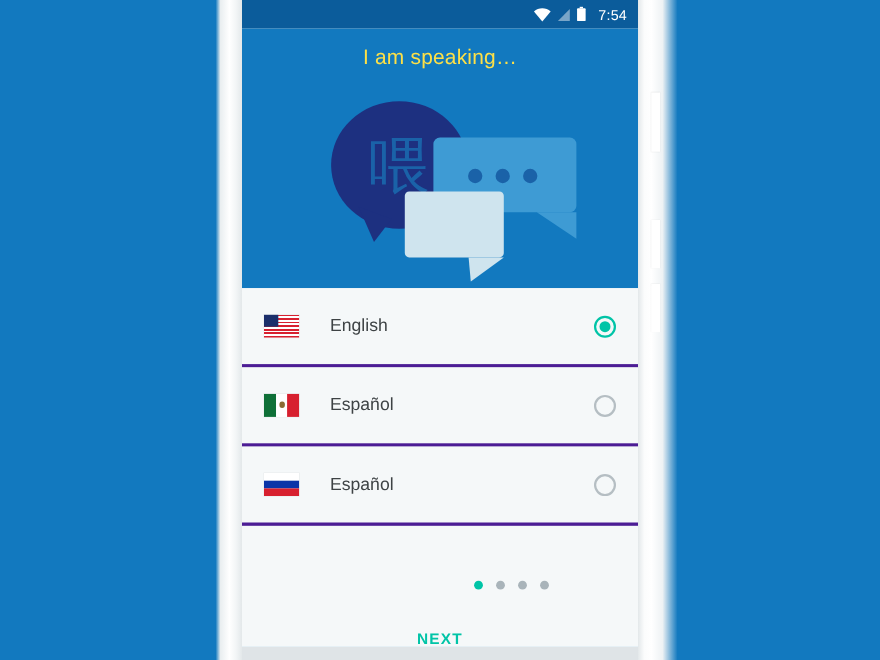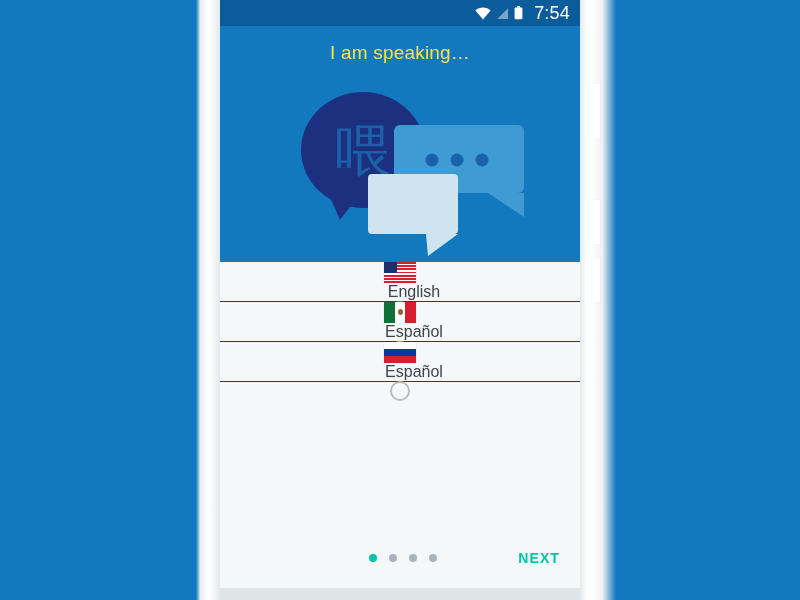--- a/index.html
+++ b/index.html
@@ -82,21 +82,21 @@
     padding: 0 10px 0 0;
     box-sizing: border-box;
   }
   .status-icons {
     display: flex;
     align-items: center;
     gap: 5px;
   }
   .status-time {
     color: #ffffff;
-    font-size: 18px;
+    font-size: 13px;
     letter-spacing: 0.2px;
     margin-left: 6px;
     line-height: 1;
   }
 
   
   #hero {
     position: relative;
     height: 236px;
     background: #1279bf;
@@ -117,28 +117,27 @@
     left: 0; top: 58px;
     width: 360px; height: 178px;
   }
 
   
   #language-list {
     background: #f5f8f9;
   }
   .lang-row {
     position: relative;
-    height: 40px;
+    height: 72px;
     display: flex;
     align-items: center;
     padding: 0 20px 0 20px;
     box-sizing: border-box;
-    border-bottom: 1px solid #4c1d95;
+    border-bottom: 3px solid #4c1d95;
     background: #f5f8f9;
-    flex-direction: column;
   }
   .flag {
     width: 32px;
     height: 21px;
     flex: 0 0 auto;
     position: relative;
     overflow: hidden;
     box-shadow: 0 0 0 0.5px rgba(0,0,0,0.05);
   }
   .lang-label {
@@ -176,20 +175,21 @@
     left: 0;
     bottom: 0;
     width: 360px;
     height: 60px;
     display: flex;
     align-items: center;
     justify-content: space-between;
     padding: 0 20px;
     box-sizing: border-box;
     background: #f5f8f9;
+    flex-direction: column;
   }
   #page-dots {
     display: flex;
     align-items: center;
     gap: 12px;
     margin-left: 129px;
   }
   .dot {
     width: 8px;
     height: 8px;

